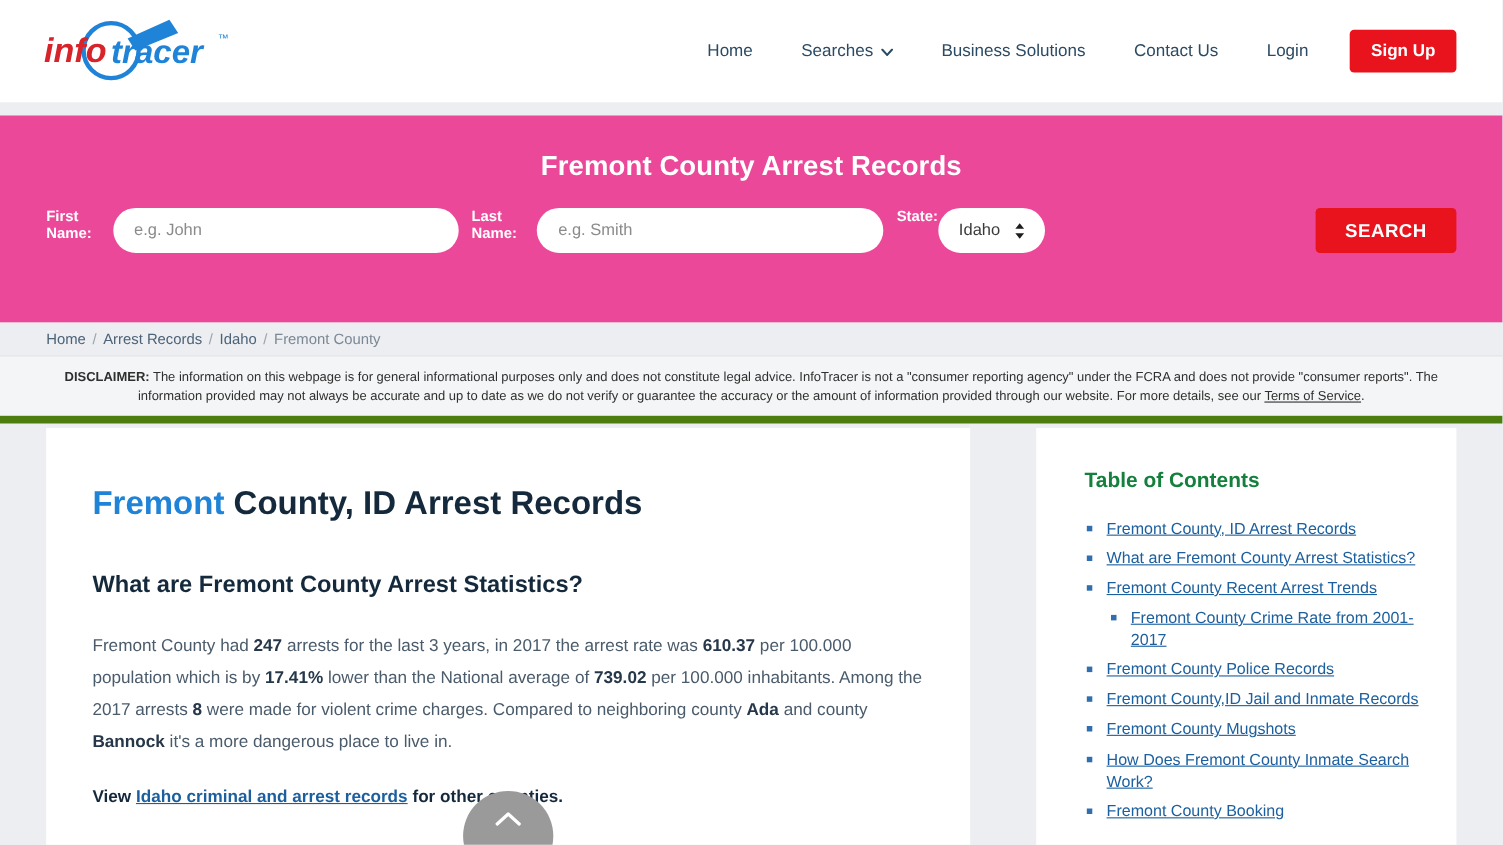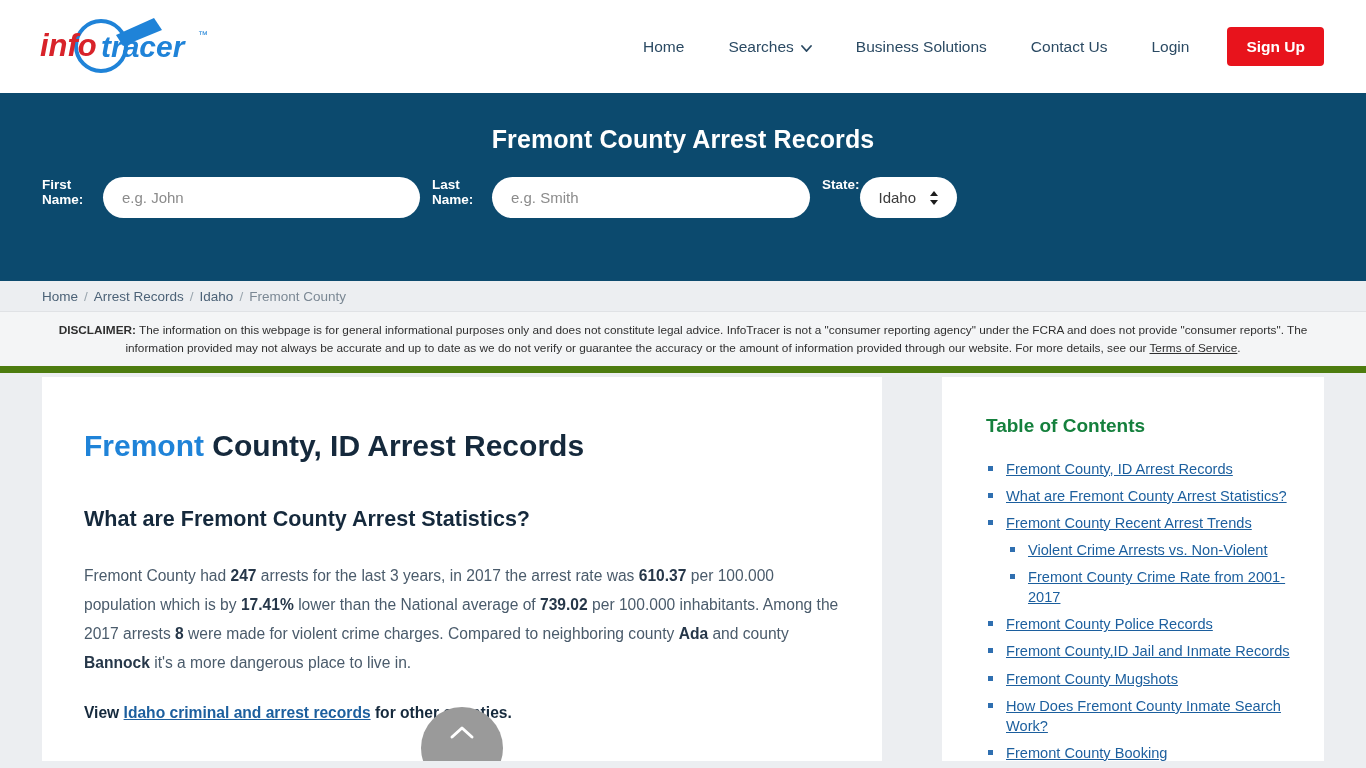--- a/index.html
+++ b/index.html
@@ -53,24 +53,25 @@
     font-weight: bold;
     border-radius: 4px;
     height: 39px;
     padding: 0 19px;
     margin-left: 16px;
   }
   .caret { display:inline-block; }
 
   
   .hero {
-    background: #0c4a6e;
+    background: #ec4899;
     padding: 0 42px;
     height: 188px;
     position: relative;
+    margin-top: 12px;
   }
   .hero-title {
     text-align: center;
     color: #ffffff;
     font-size: 25px;
     font-weight: bold;
     padding-top: 32px;
     letter-spacing: .1px;
   }
   .search-row {
@@ -355,20 +356,21 @@
         </select>
         <span class="spinner">
           <svg width="10" height="16" viewBox="0 0 10 16">
             <path d="M5 1 L9 6 L1 6 Z" fill="#1c1c1c"></path>
             <path d="M5 15 L9 10 L1 10 Z" fill="#1c1c1c"></path>
           </svg>
         </span>
       </div>
     </div>
 
+    <button class="search-btn">SEARCH</button>
   </div>
 </section>
 
 <div class="crumbs">
   <a href="#">Home</a>
   <span class="sep">/</span>
   <a href="#">Arrest Records</a>
   <span class="sep">/</span>
   <a href="#">Idaho</a>
   <span class="sep">/</span>
@@ -410,21 +412,20 @@
       </svg>
     </div>
   </main>
 
   <aside class="card-side">
     <h3 class="toc-title">Table of Contents</h3>
     <ul class="toc">
       <li><a href="#">Fremont County, ID Arrest Records</a></li>
       <li><a href="#">What are Fremont County Arrest Statistics?</a></li>
       <li><a href="#">Fremont County Recent Arrest Trends</a></li>
-      <li class="lvl2"><a href="#">Violent Crime Arrests vs. Non-Violent</a></li>
       <li class="lvl2"><a href="#">Fremont County Crime Rate from 2001-2017</a></li>
       <li><a href="#">Fremont County Police Records</a></li>
       <li><a href="#">Fremont County,ID Jail and Inmate Records</a></li>
       <li><a href="#">Fremont County Mugshots</a></li>
       <li><a href="#">How Does Fremont County Inmate Search Work?</a></li>
       <li><a href="#">Fremont County Booking</a></li>
     </ul>
   </aside>
 </div>
 

